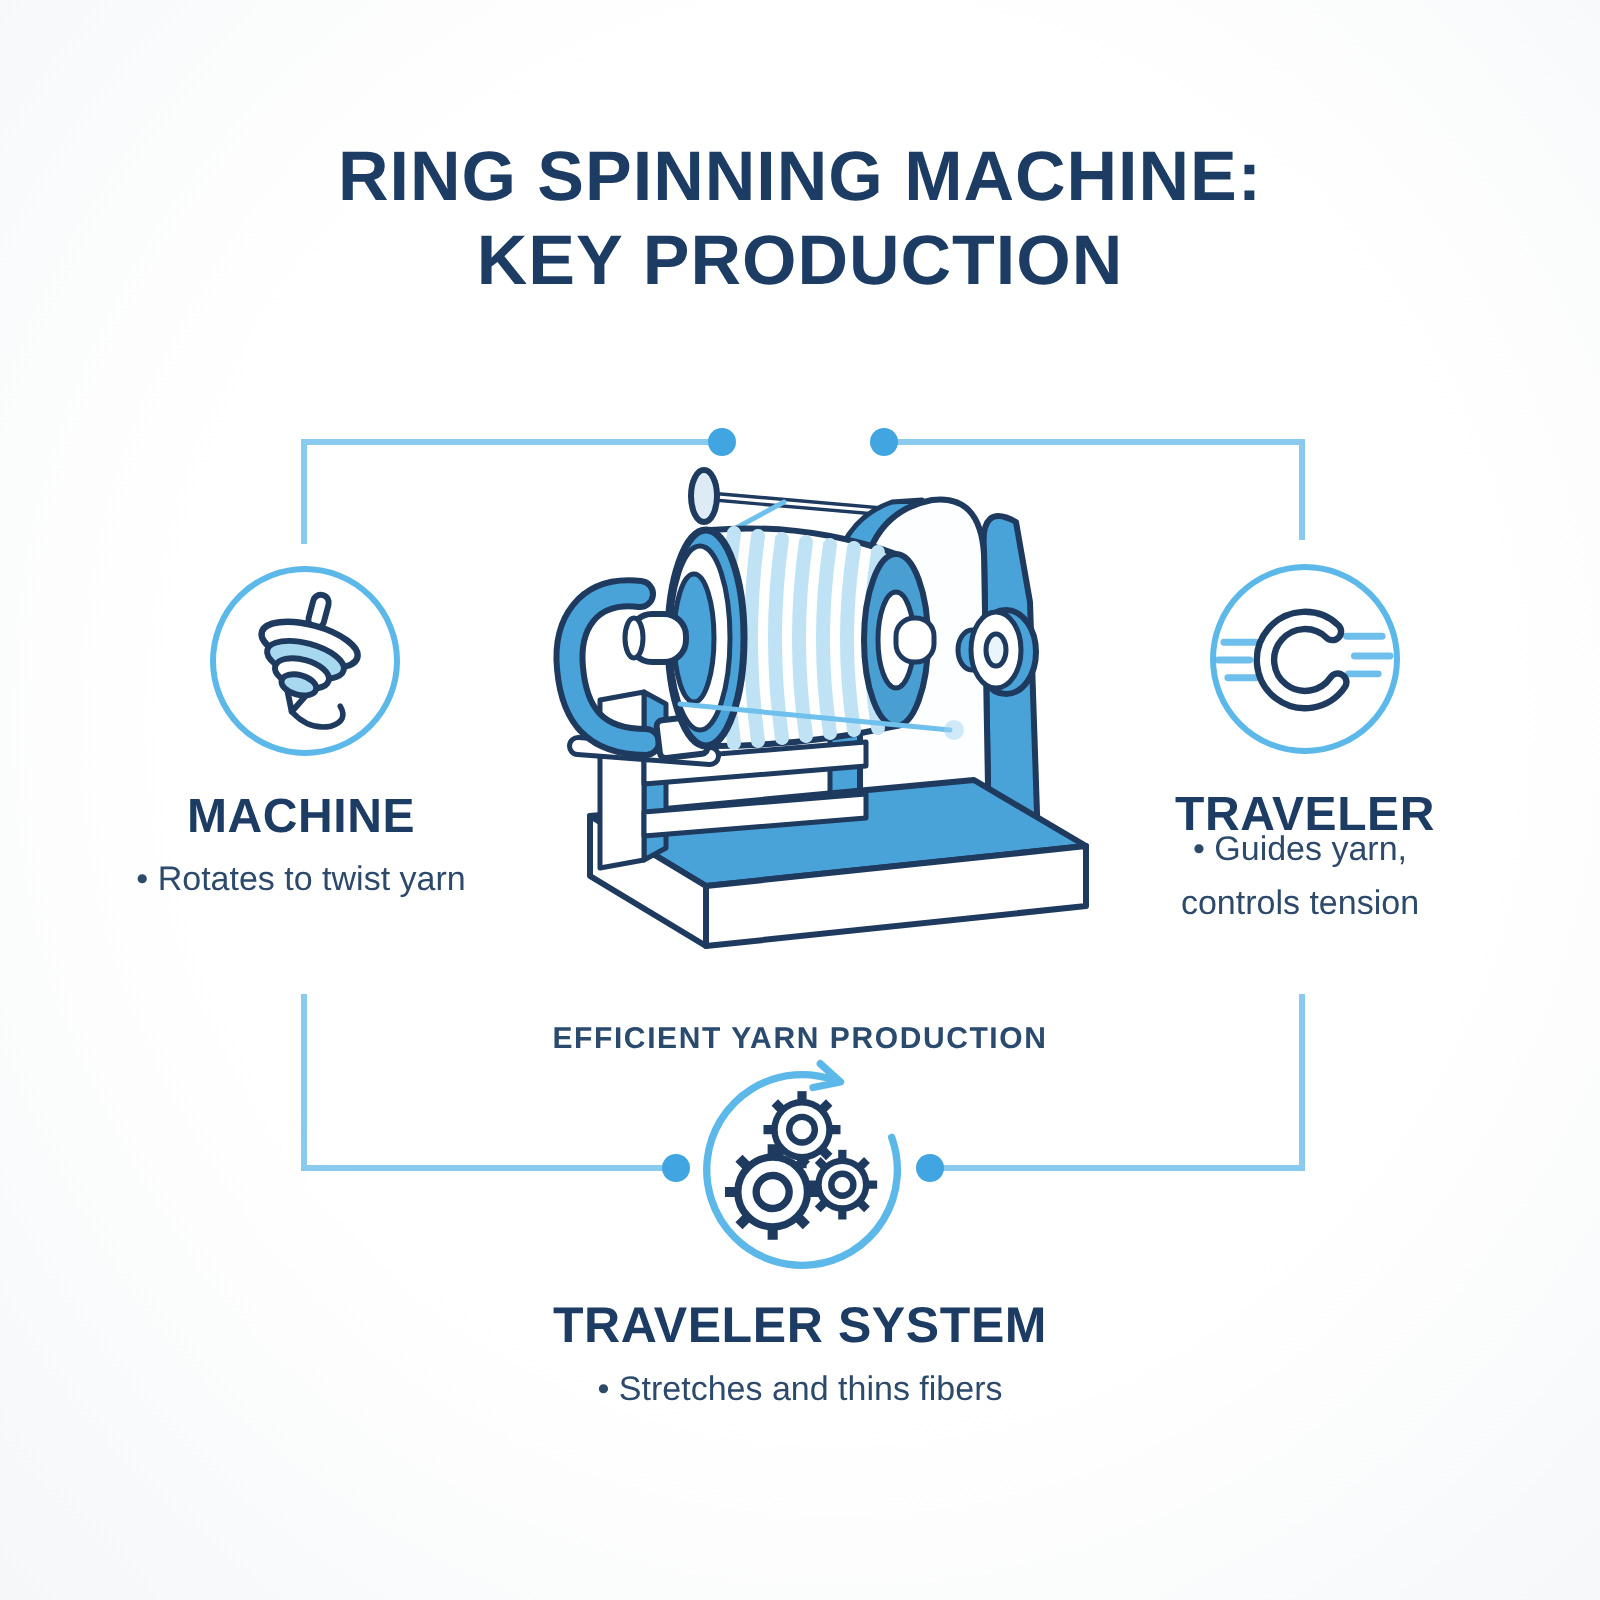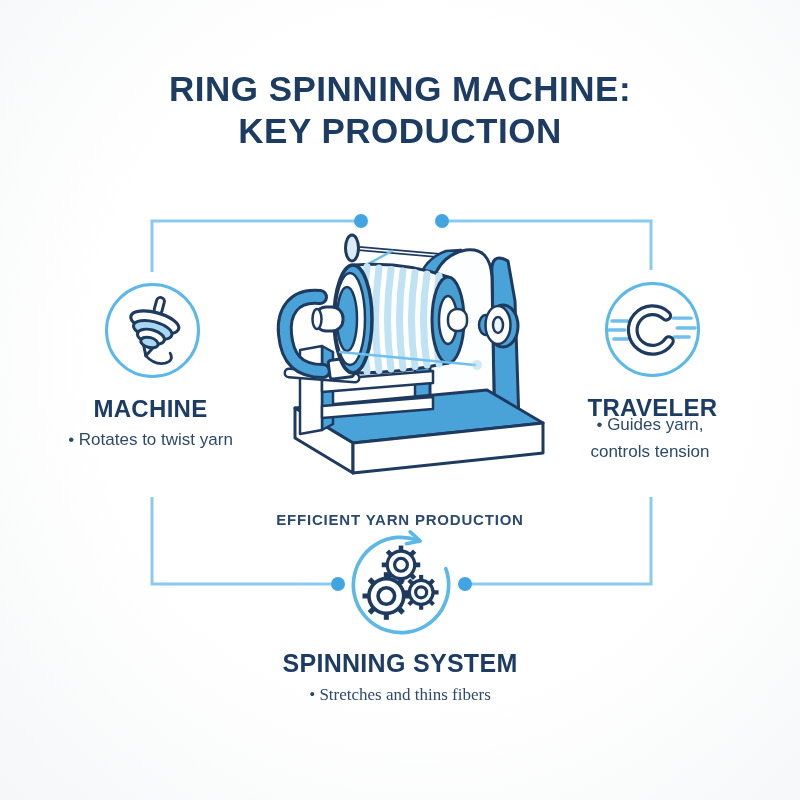--- a/index.html
+++ b/index.html
@@ -30,21 +30,21 @@
   }
   .comp-desc{
     position:absolute;text-align:center;color:#2d4a6b;
     font-size:17px;line-height:27px;
   }
   .label-spindle{left:28px;top:395px;width:245px;}
   .desc-spindle{left:18px;top:426px;width:265px;}
   .label-traveler{left:530px;top:394px;width:245px;}
   .desc-traveler{left:520px;top:411px;width:260px;}
   .label-drafting{left:0;top:649px;width:800px;font-size:25px;}
-  .desc-drafting{left:0;top:681px;width:800px;font-family:Liberation Serif, serif;}
+  .desc-drafting{left:0;top:681px;width:800px;}
   .caption{
     position:absolute;left:0;top:511px;width:800px;text-align:center;
     color:#2a4a6e;font-size:15px;font-weight:700;letter-spacing:.8px;
   }
 </style>
 </head>
 <body>
 
 <div class="canvas">
 
@@ -205,16 +205,16 @@
   <div class="comp-desc desc-spindle">• Rotates to twist yarn</div>
 
   <div class="comp-label label-traveler">TRAVELER</div>
   <div class="comp-desc desc-traveler">
     <div>• Guides yarn,</div>
     <div>controls tension</div>
   </div>
 
   <div class="caption">EFFICIENT YARN PRODUCTION</div>
 
-  <div class="comp-label label-drafting">SPINNING SYSTEM</div>
+  <div class="comp-label label-drafting">TRAVELER SYSTEM</div>
   <div class="comp-desc desc-drafting">• Stretches and thins fibers</div>
 
 </div>
 
 </body></html>

